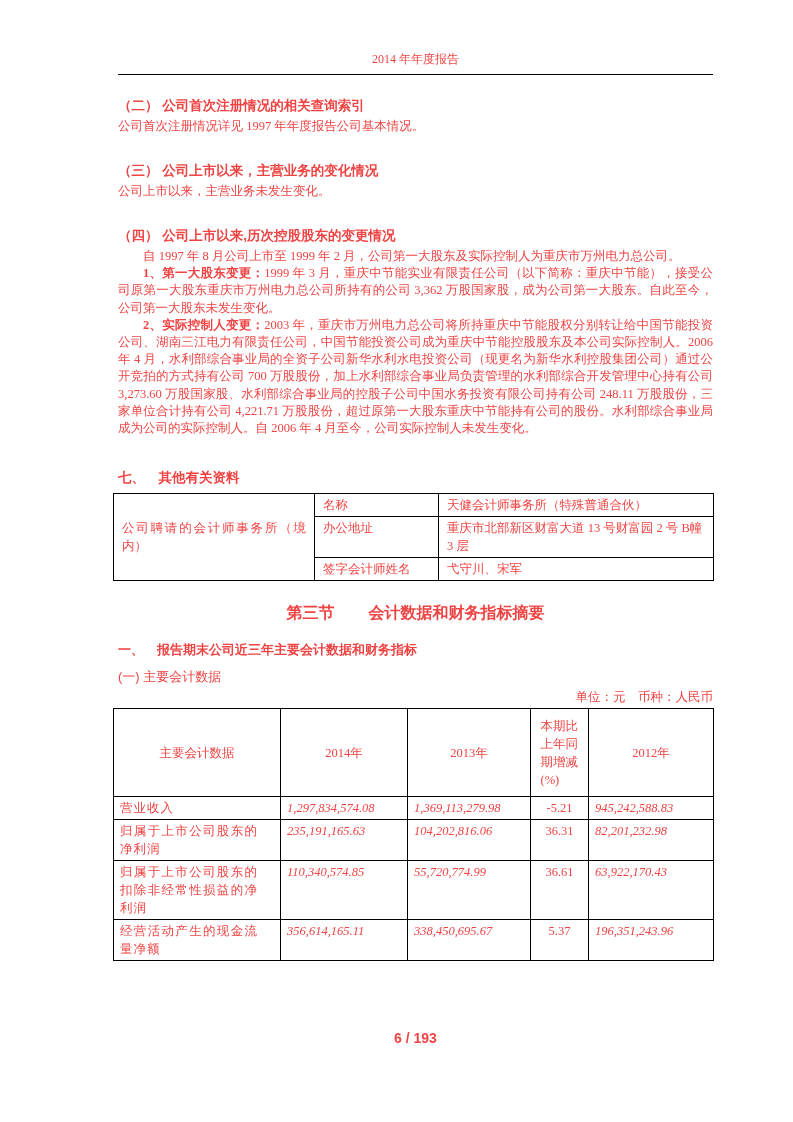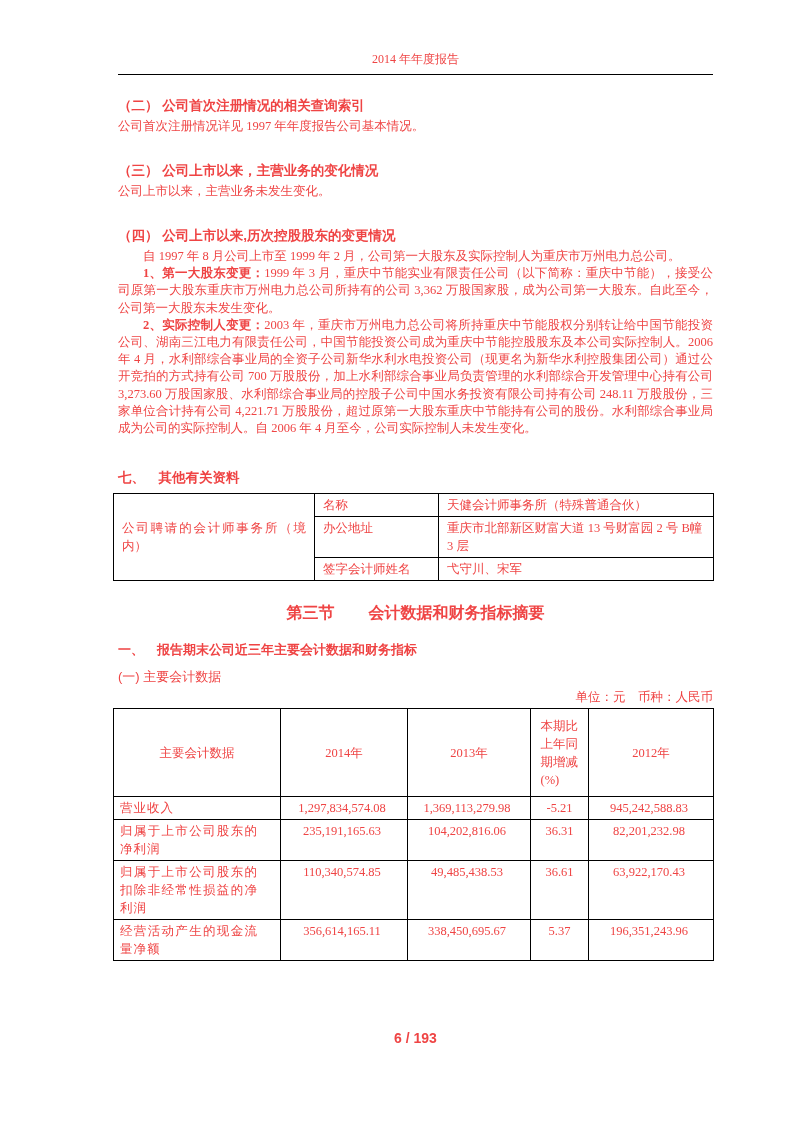--- a/index.html
+++ b/index.html
@@ -50,21 +50,21 @@
   .main-table{width:600px;margin:2px 0 0 -5px;table-layout:fixed;}
   .main-table th,.main-table td{
     border:1.5px solid #000;font-weight:normal;font-size:12.5px;line-height:18px;
     padding:2px 6px;
   }
   .main-table thead tr{height:88px;}
   .main-table thead th{text-align:center;vertical-align:middle;padding:2px 4px;}
   .pct-head{display:inline-block;width:38px;word-break:break-all;text-align:left;}
   .main-table tbody td{vertical-align:top;}
   .c-label{text-align:justify;letter-spacing:1px;padding:2px 22px 2px 6px !important;}
-  .c-num{text-align:center;padding-right:10px !important;}
+  .c-num{text-align:left;padding-right:10px !important;font-style:italic;}
   .c-pct{text-align:center;white-space:nowrap;}
   
   .page-footer{
     position:absolute;top:1028px;left:118px;right:80px;text-align:center;
     font-family:"Liberation Sans","DejaVu Sans",sans-serif;
     font-weight:bold;font-size:14px;
   }
 </style>
 </head>
 <body>
@@ -146,21 +146,21 @@
       <tr>
         <td class="c-label">归属于上市公司股东的净利润</td>
         <td class="c-num">235,191,165.63</td>
         <td class="c-num">104,202,816.06</td>
         <td class="c-pct">36.31</td>
         <td class="c-num">82,201,232.98</td>
       </tr>
       <tr>
         <td class="c-label">归属于上市公司股东的扣除非经常性损益的净利润</td>
         <td class="c-num">110,340,574.85</td>
-        <td class="c-num">49,485,438.53</td>
+        <td class="c-num">55,720,774.99</td>
         <td class="c-pct">36.61</td>
         <td class="c-num">63,922,170.43</td>
       </tr>
       <tr>
         <td class="c-label">经营活动产生的现金流量净额</td>
         <td class="c-num">356,614,165.11</td>
         <td class="c-num">338,450,695.67</td>
         <td class="c-pct">5.37</td>
         <td class="c-num">196,351,243.96</td>
       </tr>

